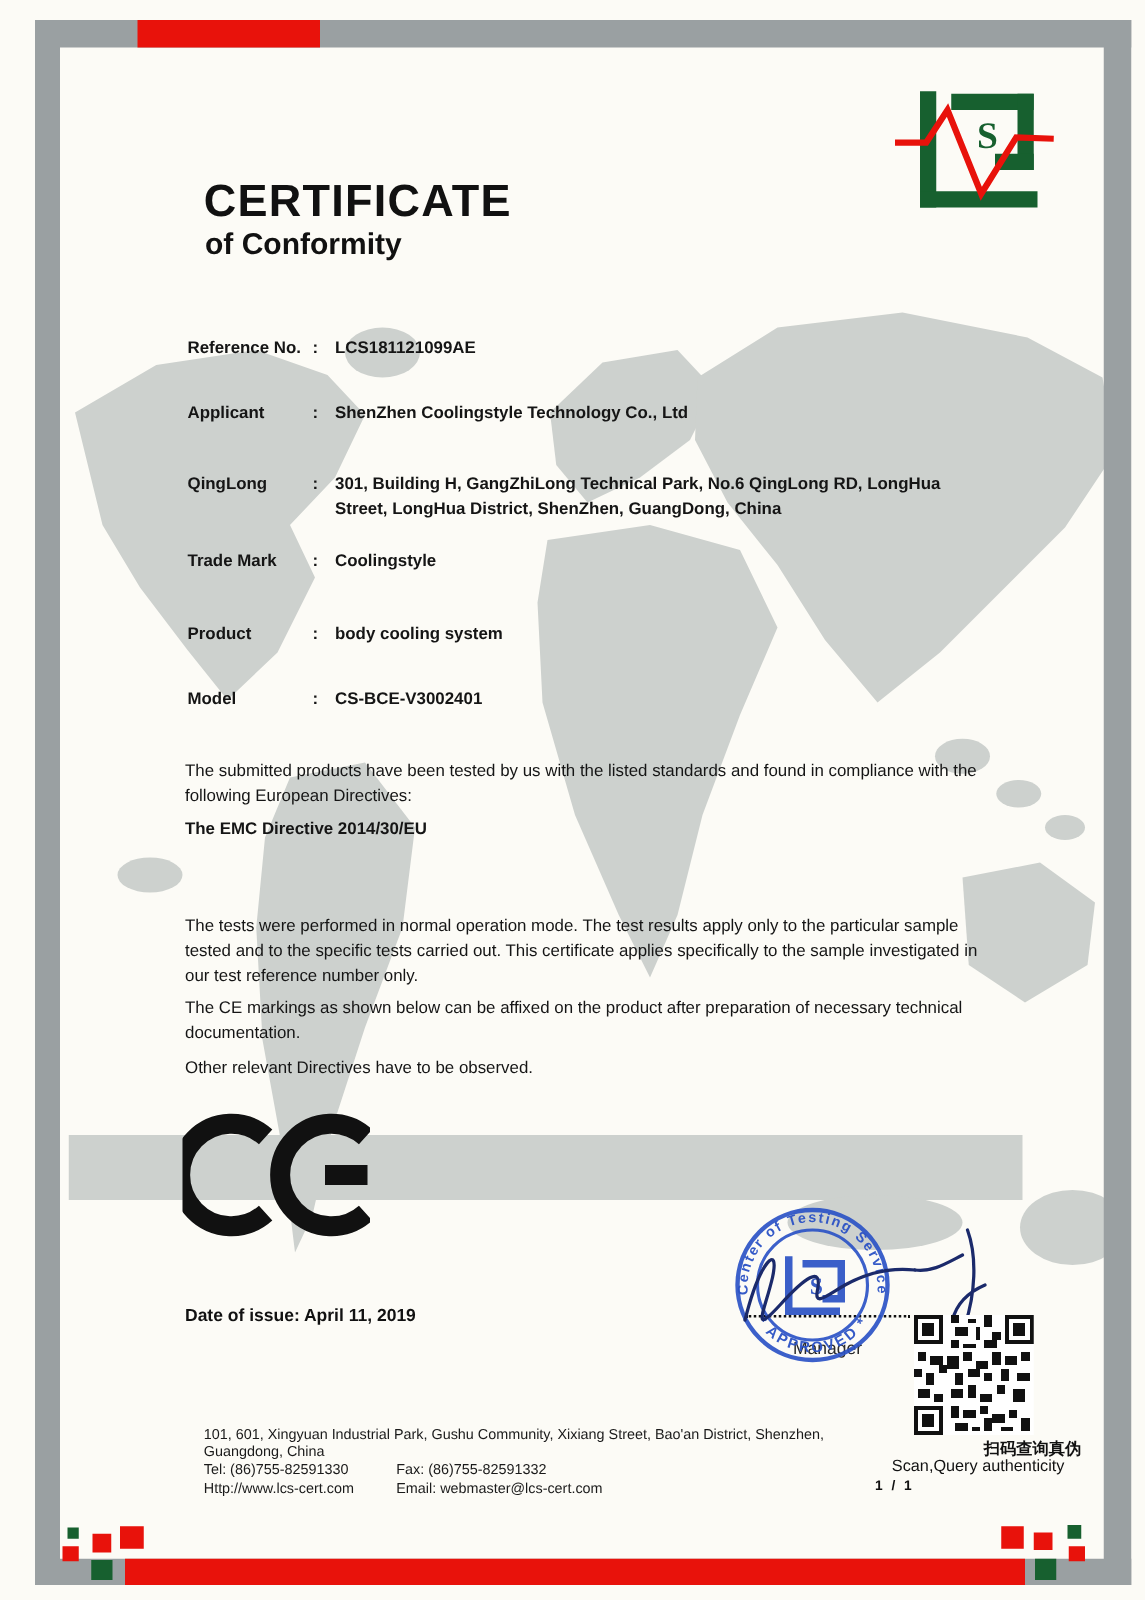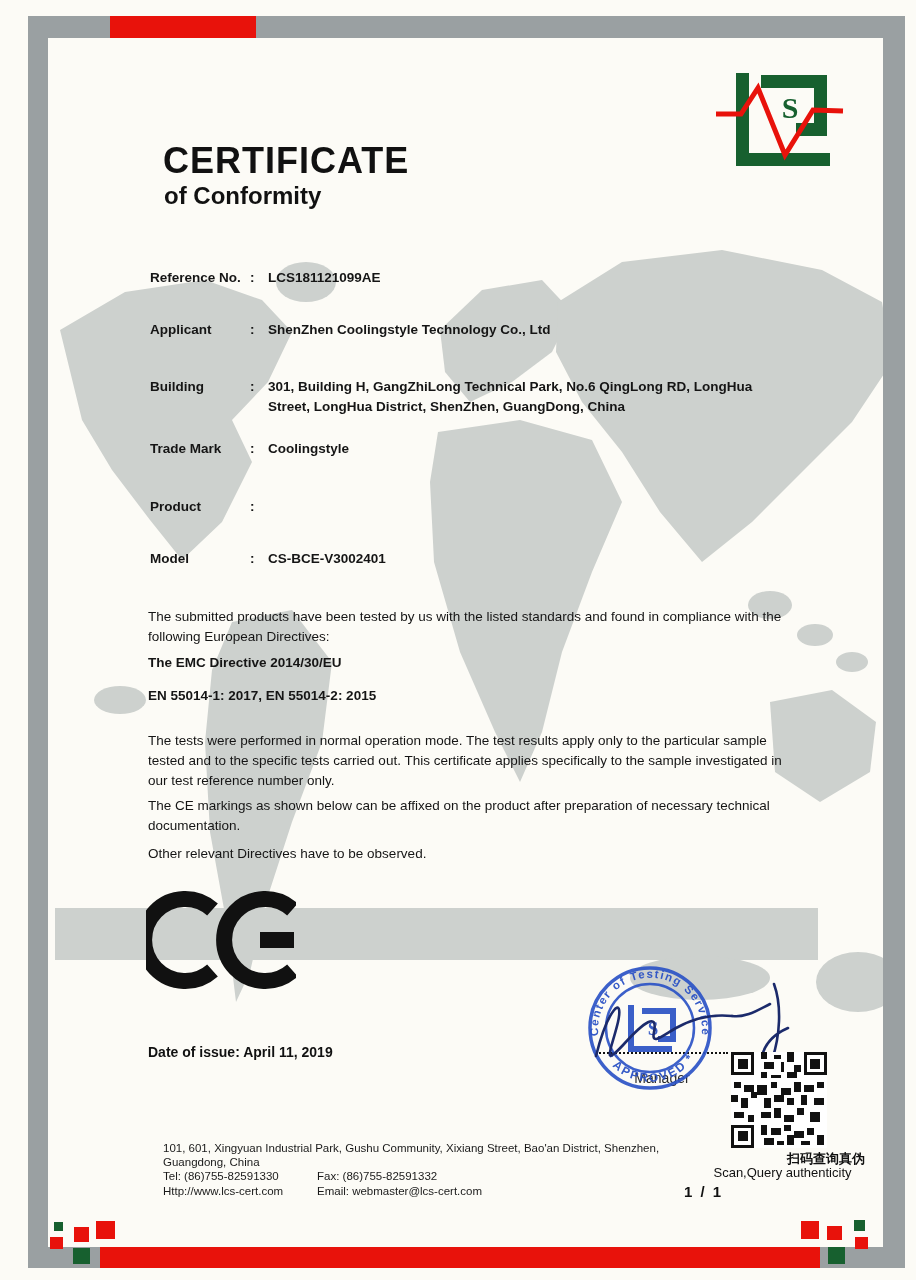--- a/index.html
+++ b/index.html
@@ -51,21 +51,21 @@
   
   .qr-svg { position:absolute; left:731px; top:1052px; }
   .qr-cn { position:absolute; left:700px; top:1150px; width:165px; text-align:right; font-size:13px; font-weight:bold; color:#111; }
   .qr-en { position:absolute; left:690px; top:1165px; width:185px; text-align:center; font-size:13px; color:#111; }
 
   
   .footer { position:absolute; left:163px; top:1141px; width:540px; font-size:11.5px; line-height:14.2px; color:#1a1a1a; }
   .footer-cols { position:relative; }
   .fcol-b { position:absolute; left:154px; top:0; }
 
-  .page-num { position:absolute; left:684px; top:1183px; font-size:15px; font-weight:bold; letter-spacing:2px; color:#111; }
+  .page-num { position:absolute; left:700px; top:1183px; font-size:11px; font-weight:bold; letter-spacing:2px; color:#111; }
 </style>
 </head>
 <body>
 
 <div class="page">
 
   <svg class="map-svg" width="916" height="1280" viewBox="0 0 916 1280">
     <g fill="#cdd1ce" stroke="none">
       <path d="M60,330 L125,292 L205,280 L262,300 L292,332 L268,382 L232,420 L252,462 L222,522 L182,560 L150,520 L112,470 L82,420 Z"></path>
       <ellipse cx="306" cy="282" rx="30" ry="20"></ellipse>
@@ -121,38 +121,38 @@
     <div class="title-sub">of Conformity</div>
 
     <span class="flabel" style="top:268px;">Reference No.</span>
     <span class="fcolon" style="top:268px;">:</span>
     <span class="fvalue" style="top:268px;">LCS181121099AE</span>
 
     <span class="flabel" style="top:320px;">Applicant</span>
     <span class="fcolon" style="top:320px;">:</span>
     <span class="fvalue" style="top:320px;">ShenZhen Coolingstyle Technology Co., Ltd</span>
 
-    <span class="flabel" style="top:377px;">Building</span>
+    <span class="flabel" style="top:377px;">QingLong</span>
     <span class="fcolon" style="top:377px;">:</span>
     <span class="fvalue" style="top:377px; width:492px;">301, Building H, GangZhiLong Technical Park, No.6 QingLong RD, LongHua Street, LongHua District, ShenZhen, GuangDong, China</span>
 
     <span class="flabel" style="top:439px;">Trade Mark</span>
     <span class="fcolon" style="top:439px;">:</span>
     <span class="fvalue" style="top:439px;">Coolingstyle</span>
 
     <span class="flabel" style="top:497px;">Product</span>
     <span class="fcolon" style="top:497px;">:</span>
+    <span class="fvalue" style="top:497px;">body cooling system</span>
 
     <span class="flabel" style="top:549px;">Model</span>
     <span class="fcolon" style="top:549px;">:</span>
     <span class="fvalue" style="top:549px;">CS-BCE-V3002401</span>
 
     <p class="para" style="top:607px;">The submitted products have been tested by us with the listed standards and found in compliance with the following European Directives:</p>
     <p class="para bold" style="top:653px;">The EMC Directive 2014/30/EU</p>
-    <p class="para bold" style="top:686px;">EN 55014-1: 2017, EN 55014-2: 2015</p>
     <p class="para" style="top:731px;">The tests were performed in normal operation mode. The test results apply only to the particular sample tested and to the specific tests carried out. This certificate applies specifically to the sample investigated in our test reference number only.</p>
     <p class="para" style="top:844px;">Other relevant Directives have to be observed.</p>
     <p class="para" style="top:796px;">The CE markings as shown below can be affixed on the product after preparation of necessary technical documentation.</p>
 
     <svg class="ce-svg" width="150" height="116" viewBox="0 0 150 116">
       <g fill="none" stroke="#111111" stroke-width="16">
         <path d="M66.5,27.5 A41,41 0 1 0 66.5,88.5"></path>
         <path d="M146.5,27.5 A41,41 0 1 0 146.5,88.5"></path>
         <line x1="114" y1="58" x2="148" y2="58"></line>
       </g>

